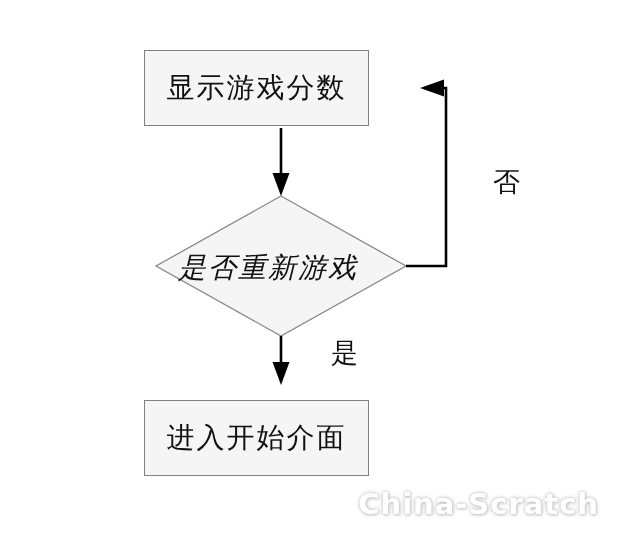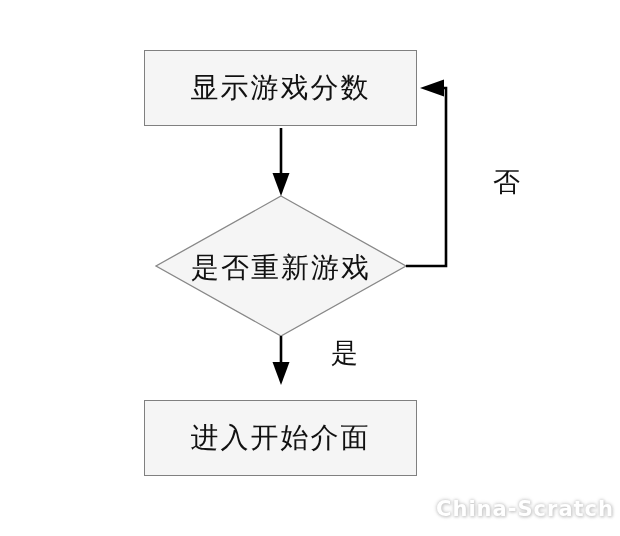--- a/index.html
+++ b/index.html
@@ -16,64 +16,65 @@
     overflow: hidden;
   }
   #wires {
     position: absolute;
     left: 0;
     top: 0;
     z-index: 1;
   }
   .process-box {
     position: absolute;
-    width: 273px;
+    width: 225px;
     height: 76px;
     background: #f5f5f5;
     border: 1.5px solid #808080;
     display: flex;
     align-items: center;
     justify-content: center;
     z-index: 2;
     box-sizing: border-box;
   }
   .node-label {
     font-size: 28px;
     letter-spacing: 2px;
     color: #111111;
     white-space: nowrap;
   }
   #diamond-label {
     position: absolute;
-    left: 161px;
+    left: 148px;
     top: 249px;
     width: 240px;
     text-align: center;
     z-index: 2;
+    font-style: italic;
   }
   .edge-label {
     position: absolute;
     font-size: 27px;
     color: #111111;
     z-index: 2;
     white-space: nowrap;
   }
   #no-label {
     left: 493px;
     top: 164px;
   }
   #yes-label {
     left: 331px;
     top: 335px;
   }
   #watermark {
     position: absolute;
-    right: 6px;
+    right: 21px;
     bottom: 15px;
-    font-size: 21px;
+    font-size: 29px;
     font-weight: bold;
     letter-spacing: 1px;
     color: #ffffff;
     text-shadow: 0 0 3px #c9c9c9, 0 0 5px #d6d6d6, 1px 1px 3px #cccccc;
     z-index: 3;
   }
 </style>
 </head>
 <body>
 

